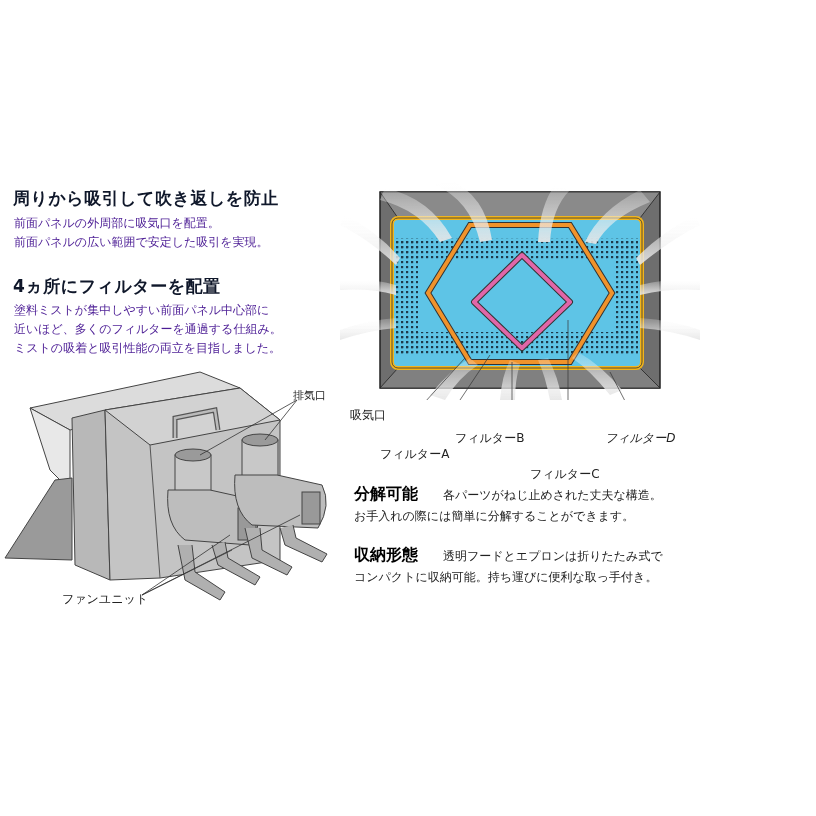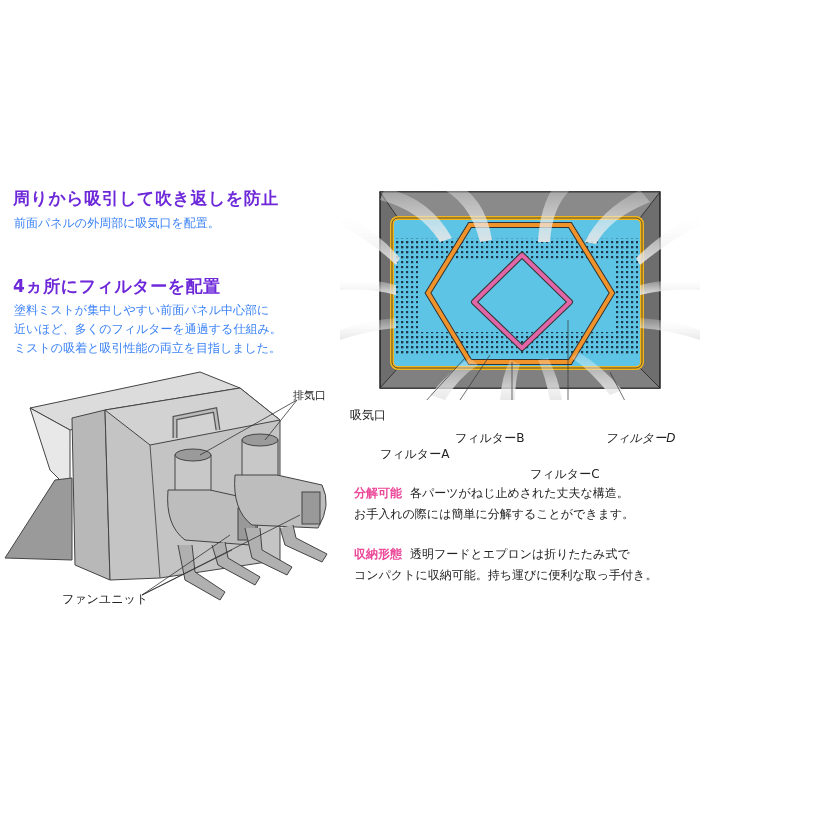--- a/index.html
+++ b/index.html
@@ -1,31 +1,32 @@
 <!DOCTYPE html>
 <html><head>
 <meta charset="utf-8">
 <style>
   html, body { margin:0; padding:0; background:#ffffff; }
   body { width:816px; height:816px; position:relative; overflow:hidden;
          font-family:"DejaVu Sans", sans-serif; color:#222; }
   .abs { position:absolute; }
-  .h-red { color:#6d28d9; font-weight:bold; font-size:17px; letter-spacing:0.5px; line-height:20px; white-space:nowrap; }
-  .body-txt { font-size:12px; line-height:19px; color:#3b82f6; white-space:nowrap; }
-  .feat-title { color:#ec4899; font-weight:bold; font-size:12px; margin-right:8px; }
+  .h-red { color:#0f172a; font-weight:bold; font-size:17px; letter-spacing:0.5px; line-height:20px; white-space:nowrap; }
+  .body-txt { font-size:12px; line-height:19px; color:#4c1d95; white-space:nowrap; }
+  .feat-title { color:#000000; font-weight:bold; font-size:16px; margin-right:25px; }
   .feat-line { font-size:12px; line-height:21px; color:#222; white-space:nowrap; }
   .lbl { font-size:12px; color:#222; white-space:nowrap; }
   svg { position:absolute; }
 </style>
 </head>
 <body>
 
 <div class="abs h-red" style="left:13px; top:188px;">周りから吸引して吹き返しを防止</div>
 <div class="abs" style="left:14px; top:214px;">
   <div class="body-txt">前面パネルの外周部に吸気口を配置。</div>
+  <div class="body-txt">前面パネルの広い範囲で安定した吸引を実現。</div>
 </div>
 
 <div class="abs h-red" style="left:13px; top:276px;">4ヵ所にフィルターを配置</div>
 <div class="abs" style="left:14px; top:301px;">
   <div class="body-txt">塗料ミストが集中しやすい前面パネル中心部に</div>
   <div class="body-txt">近いほど、多くのフィルターを通過する仕組み。</div>
   <div class="body-txt">ミストの吸着と吸引性能の両立を目指しました。</div>
 </div>
 
 <svg style="left:0; top:360px;" width="340" height="260" viewBox="0 0 340 260">

